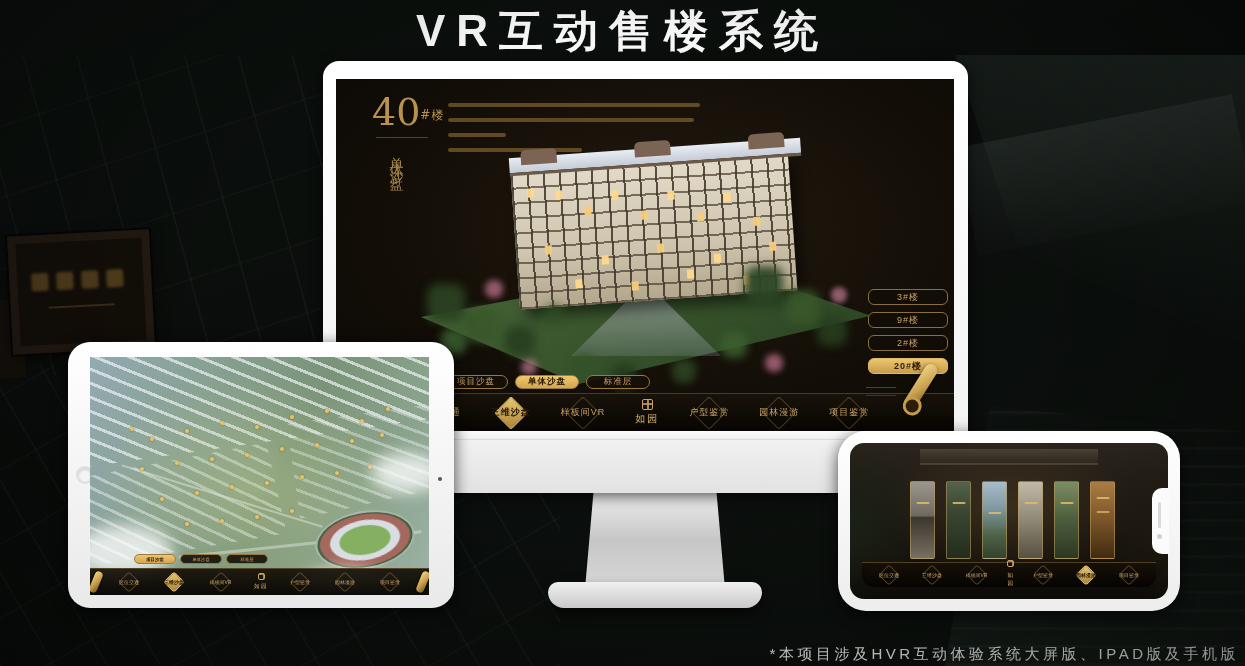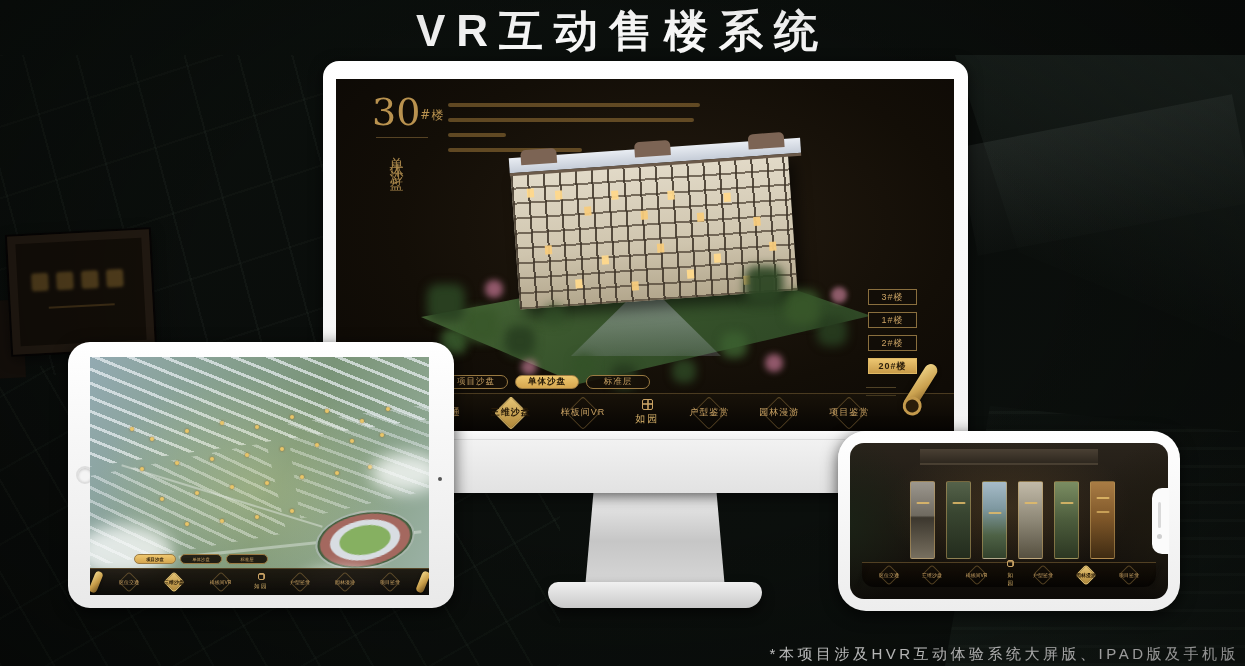--- a/index.html
+++ b/index.html
@@ -108,23 +108,23 @@
       86px 86px 10px 12px rgba(40,62,32,.9), 20px 86px 8px 10px rgba(60,96,48,.85),
       330px 30px 10px 16px rgba(44,70,36,.95), 368px 52px 10px 14px rgba(56,88,42,.9),
       398px 76px 10px 12px rgba(40,62,32,.9), 300px 90px 8px 10px rgba(60,96,48,.85),
       150px 110px 8px 8px rgba(52,82,40,.85), 250px 116px 8px 9px rgba(46,72,36,.85),
       190px 122px 10px 10px rgba(38,58,30,.9), 120px 60px 8px 8px rgba(50,80,40,.6),
       60px 34px 6px 6px rgba(200,120,150,.7), 95px 112px 6px 5px rgba(206,132,158,.65),
       340px 108px 6px 6px rgba(200,120,150,.7), 405px 40px 5px 5px rgba(206,132,158,.65); }
 
   
   .floors { position:absolute; left:532px; top:210px; display:flex; flex-direction:column; gap:7px; }
-  .floor-btn { width:49px; height:16px; display:flex; align-items:center; justify-content:center;
+  .floor-btn { width:80px; height:16px; display:flex; align-items:center; justify-content:center;
     font-size:9px; letter-spacing:1px; color:#c9a264; background:rgba(18,13,7,.85);
-    border:1px solid #8a6f3e; border-radius:0; cursor:pointer; }
+    border:1px solid #8a6f3e; border-radius:6px; cursor:pointer; }
   .floor-btn.active { background:linear-gradient(#ecc671,#c89b49); color:#2a1d0a; font-weight:bold; border-color:#e0b964; }
 
   
   .subtabs { position:absolute; left:108px; bottom:42px; display:flex; gap:7px; z-index:3; }
   .subtab { min-width:64px; height:14px; padding:0 8px; display:flex; align-items:center; justify-content:center;
     font-size:8.5px; letter-spacing:1px; color:#c9a264; background:rgba(22,16,8,.9);
     border:1px solid #9a7a42; border-radius:8px; cursor:pointer; }
   .subtab.active { background:linear-gradient(#eec76f,#d5a64e); color:#241807; font-weight:bold; }
 
   
@@ -274,21 +274,21 @@
 
   <div class="stand-neck"></div>
   <div class="stand-foot"></div>
   <div class="monitor">
     <div class="monitor-frame"></div>
     <div class="monitor-chin"></div>
 
     <div class="screen">
 
       <div class="hl-number">
-        <span>30</span><span class="hl-suffix">#楼</span>
+        <span>40</span><span class="hl-suffix">#楼</span>
       </div>
       <div class="hl-rule"></div>
       <div class="hl-sub">单体沙盘</div>
 
       <div class="intro">
           <i></i>
           <i></i>
           <i></i>
           <i></i>
         </div>
@@ -302,21 +302,21 @@
         <div class="b-roof">
             <i></i>
             <i></i>
             <i></i>
           </div>
         <span class="b-trees"></span>
       </div>
 
       <div class="floors">
         <div class="floor-btn">3#楼</div>
-        <div class="floor-btn">1#楼</div>
+        <div class="floor-btn">9#楼</div>
         <div class="floor-btn">2#楼</div>
         <div class="floor-btn active">20#楼</div>
       </div>
 
       <div class="subtabs">
         <div class="subtab">项目沙盘</div>
         <div class="subtab active">单体沙盘</div>
         <div class="subtab">标准层</div>
       </div>
 

